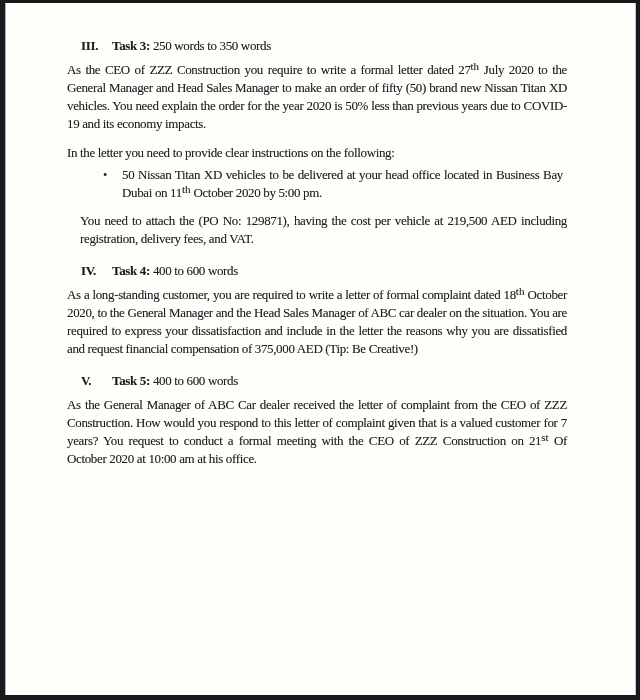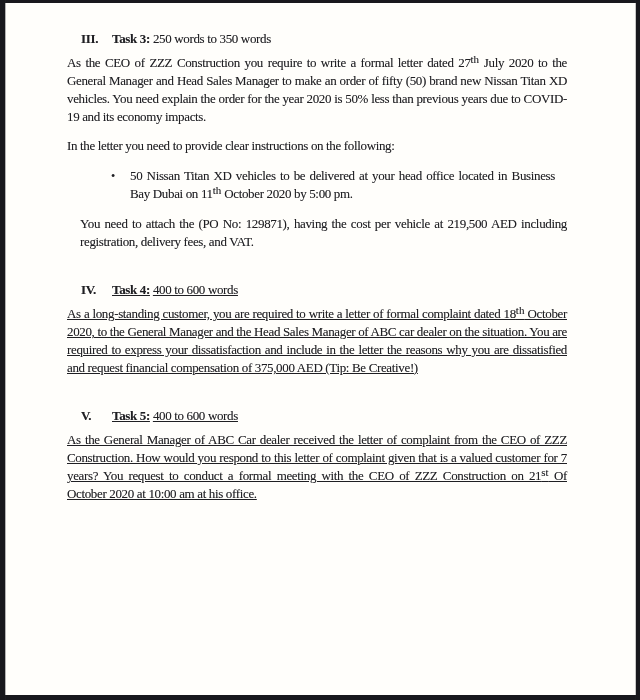--- a/index.html
+++ b/index.html
@@ -17,52 +17,52 @@
   }
   
   .edge { position: absolute; background: #18181d; z-index: 5; }
   .edge-top    { top: 0; left: 0; right: 0; height: 3px; }
   .edge-bottom { bottom: 0; left: 0; right: 0; height: 5px; }
   .edge-left   { top: 0; left: 0; bottom: 0; width: 5px; box-shadow: 1px 0 0 rgba(40,40,45,0.35); }
   .edge-right  { top: 0; right: 0; bottom: 0; width: 4px; box-shadow: -1px 0 0 rgba(40,40,45,0.25); }
 
   .content {
     position: absolute;
-    left: 67px; top: 30px;
+    left: 67px; top: 37px;
     width: 500px;
     color: #1f1f23;
     font-size: 13px;
     line-height: 18px;
     letter-spacing: -0.35px;
     text-align: justify;
     text-shadow: 0 0 0.5px rgba(30,30,35,0.35);
   }
   section { margin: 0; }
-  section + section { margin-top: 30px; text-decoration: underline; }
+  section + section { margin-top: 14px; }
 
   .heading {
     font-size: 13px;
     font-weight: 700;
     margin: 0 0 6px 0;
     padding-left: 14px;
     text-align: left;
   }
   .numeral { display: inline-block; width: 31px; }
   .word-range { font-weight: 400; margin-left: 3px; }
 
   .para { margin: 0 0 11px 0; }
   .lead-in { margin-bottom: 4px; }
   .closing { margin-bottom: 2px; padding-left: 13px; }
 
   .bullets {
     list-style: none;
     margin: 0 0 10px 0;
     padding: 0 0 0 51px;
   }
-  .bullets li { position: relative; margin: 12px; }
+  .bullets li { position: relative; margin: 4px; }
   .bullets li::before {
     content: "\2022";
     position: absolute;
     left: -19px;
     top: 0;
     font-size: 12px;
   }
   sup {
     font-size: 11px;
     line-height: 0;

